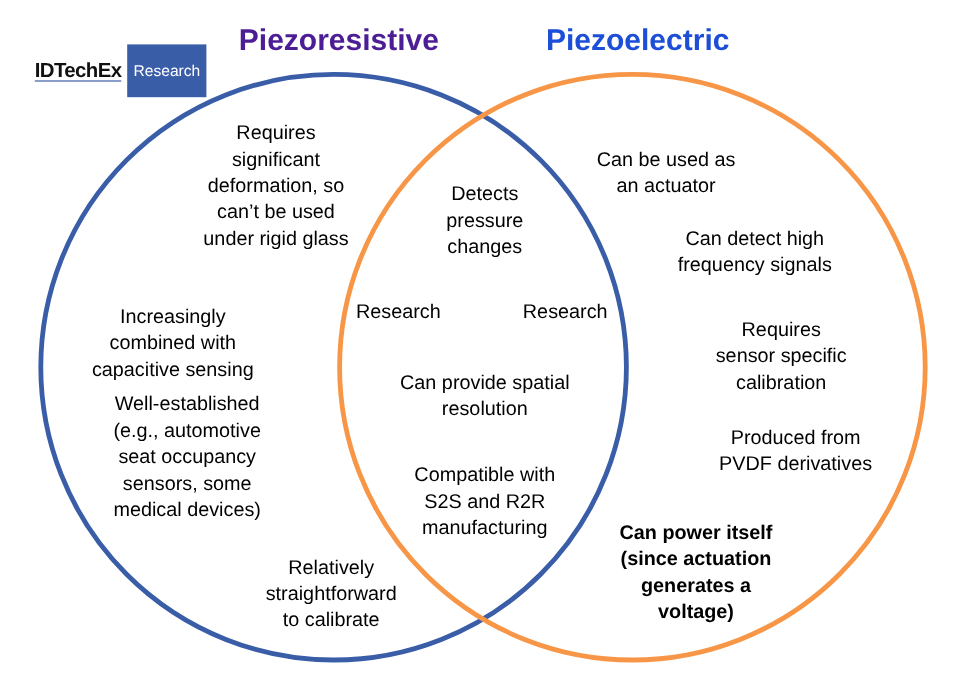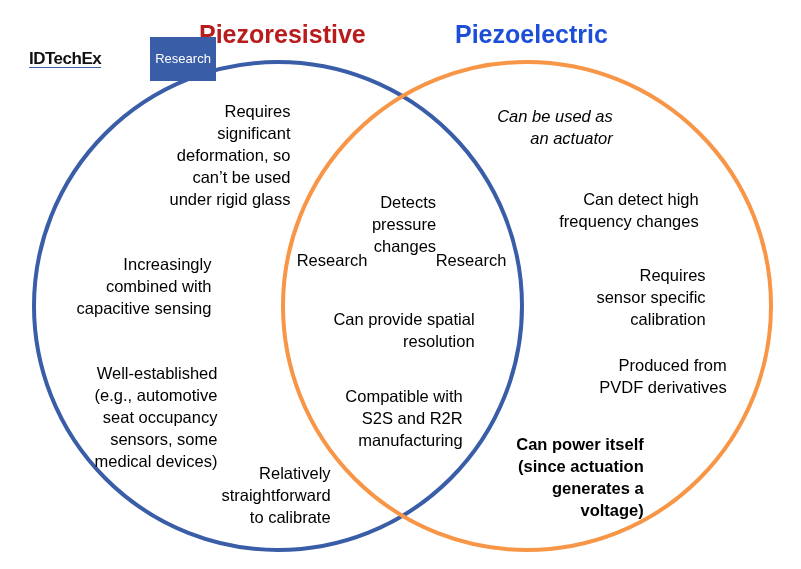--- a/index.html
+++ b/index.html
@@ -1,27 +1,27 @@
 <!DOCTYPE html>
 <html><head>
   <meta charset="utf-8">
   <style>
     html, body { margin: 0; padding: 0; background: #ffffff; }
     body { width: 801px; height: 569px; position: relative; overflow: hidden;
            font-family: "Liberation Sans", sans-serif; color: #000; }
     .venn-svg { position: absolute; left: 0; top: 0; }
     .title { position: absolute; font-weight: bold; font-size: 25px; top: 20px; white-space: nowrap; }
-    .title-left { left: 199px; color: #b91c1c; }
+    .title-left { left: 199px; color: #4c1d95; }
     .title-right { left: 455px; color: #1d4ed8; }
-    .logo { position: absolute; left: 29px; top: 49px; display: flex; align-items: center; height: 20px; gap: 44px; }
+    .logo { position: absolute; left: 29px; top: 49px; display: flex; align-items: center; height: 20px; }
     .logo-main { font-size: 17px; font-weight: bold; letter-spacing: -0.5px; color: #111;
                  border-bottom: 1.5px solid #3a5da8; line-height: 17px; padding-bottom: 0; }
     .logo-tag { margin-left: 5px; background: #3a5da8; color: #fff; font-size: 13px;
                 padding: 14px 5px; line-height: 16px; }
-    .label { position: absolute; font-size: 16.5px; line-height: 22px; text-align: right;
+    .label { position: absolute; font-size: 16.5px; line-height: 22px; text-align: center;
              white-space: pre-line; transform: translateX(-50%); }
   </style>
 </head>
 <body>
 
 <svg class="venn-svg" width="801" height="569">
   <circle cx="278" cy="306" r="244" fill="none" stroke="#3a5da8" stroke-width="4"></circle>
   <circle cx="527" cy="306" r="244" fill="none" stroke="#f79646" stroke-width="4"></circle>
 </svg>
 
@@ -34,44 +34,44 @@
 </div>
 
 <div class="label" style="left:230px; top:100px;">Requires
 significant
 deformation, so
 can’t be used
 under rigid glass</div>
 <div class="label" style="left:144px; top:236px;margin-top:17px;">Increasingly
 combined with
 capacitive sensing</div>
-<div class="label" style="left:156px; top:326px;margin-top:36px;">Well-established
+<div class="label" style="left:156px; top:326px;">Well-established
 (e.g., automotive
 seat occupancy
 sensors, some
 medical devices)</div>
 <div class="label" style="left:276px; top:462px;">Relatively
 straightforward
 to calibrate</div>
 
-<div class="label" style="left:404px; top:151px;margin-top:40px;">Detects
+<div class="label" style="left:404px; top:151px;">Detects
 pressure
 changes</div>
 <div class="label" style="left:332px; top:249px;">Research</div>
 <div class="label" style="left:471px; top:249px;">Research</div>
 <div class="label" style="left:404px; top:308px;">Can provide spatial
 resolution</div>
 <div class="label" style="left:404px; top:385px;">Compatible with
 S2S and R2R
 manufacturing</div>
 
-<div class="label" style="left:555px; top:105px;font-style:italic;">Can be used as
+<div class="label" style="left:555px; top:122px;">Can be used as
 an actuator</div>
 <div class="label" style="left:629px; top:188px;">Can detect high
-frequency changes</div>
+frequency signals</div>
 <div class="label" style="left:651px; top:264px;">Requires
 sensor specific
 calibration</div>
 <div class="label" style="left:629px; top:354px;margin-left:34px;">Produced from
 PVDF derivatives</div>
 <div class="label" style="left:580px; top:433px;font-weight:bold;">Can power itself
 (since actuation
 generates a
 voltage)</div>
 

